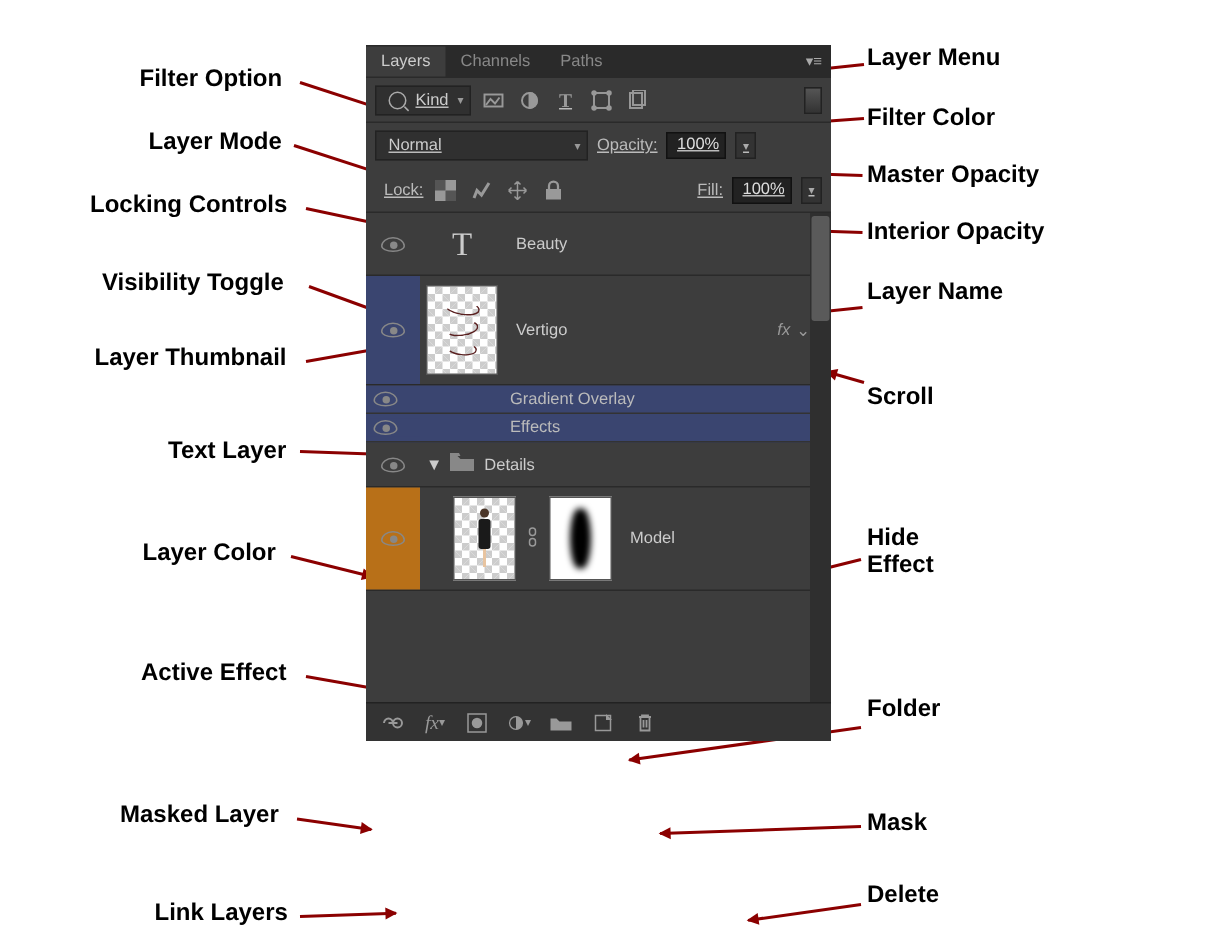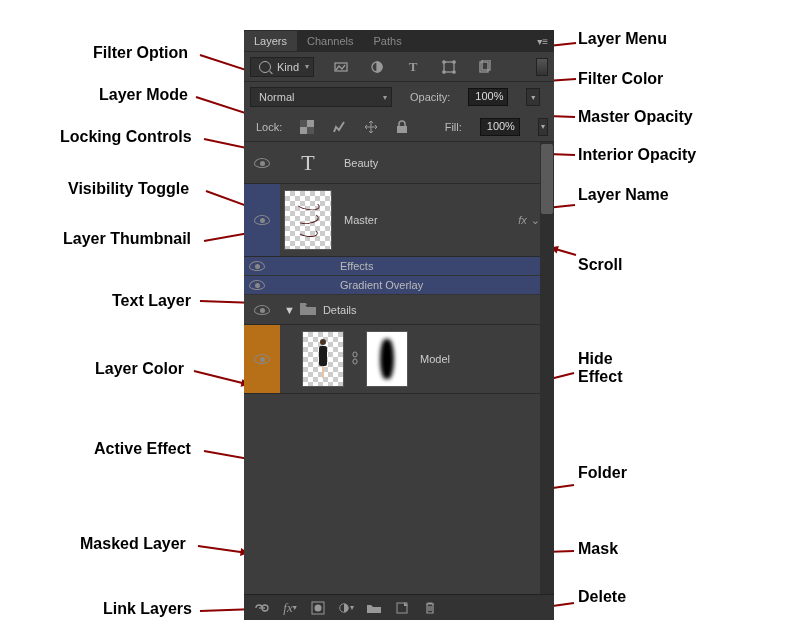--- a/index.html
+++ b/index.html
@@ -32,21 +32,21 @@
   border-left: 8px solid #8b0000;
   border-top: 4px solid transparent;
   border-bottom: 4px solid transparent;
 }
 .aline.rev::after { right: auto; left: -1px; border-left: none; border-right: 8px solid #8b0000; }
 
 
 .panel {
   position: absolute;
   left: 244px; top: 30px;
-  width: 310px; height: 590px;
+  width: 310px; height: 464px;
   background: #3d3d3d;
   color: #bbb;
   font-size: 11px;
   display: flex;
   flex-direction: column;
 }
 .tabs {
   display: flex;
   background: #2a2a2a;
   align-items: center;
@@ -57,21 +57,22 @@
   color: #888;
   cursor: pointer;
 }
 .tab.active { background: #3d3d3d; color: #ccc; }
 .tabs-menu { margin-left: auto; padding: 0 6px; color: #aaa; font-size: 10px; }
 
 .row {
   display: flex;
   align-items: center;
   padding: 4px 6px;
-  gap: 18px;
+  gap: 6px;
+  text-decoration: underline;
 }
 .filter-row { height: 30px; border-bottom: 1px solid #2a2a2a; }
 .dropdown {
   background: #303030;
   border: 1px solid #222;
   padding: 2px 14px 2px 8px;
   color: #ccc;
   position: relative;
   min-width: 50px;
   height: 20px;
@@ -295,39 +296,39 @@
       <div class="col-vis" style="background:#3a4570">
           <div class="eye"></div>
         </div>
       <div class="thumb checker">
         <div class="swirl">
           <div class="s" style="width:24px;height:10px;top:4px;left:6px;transform:rotate(10deg)"></div>
           <div class="s" style="width:22px;height:10px;top:18px;left:7px;transform:rotate(-8deg)"></div>
           <div class="s" style="width:20px;height:9px;top:32px;left:8px;transform:rotate(6deg)"></div>
         </div>
       </div>
-      <div class="layer-name">Master</div>
+      <div class="layer-name">Vertigo</div>
       <div class="fx-col">
           <span>fx</span>
           <span style="font-style:normal">⌄</span>
         </div>
     </div>
     <div class="sub-item" style="background:#3a4570;margin-left:0;padding-left:0">
       <div class="col-vis" style="width:36px;justify-content:center;display:flex;background:#3a4570">
           <div class="eye"></div>
         </div>
       <div style="width:60px"></div>
-      <span>Effects</span>
+      <span>Gradient Overlay</span>
     </div>
     <div class="sub-item" style="background:#3a4570;margin-left:0;padding-left:0">
       <div class="col-vis" style="width:36px;justify-content:center;display:flex;background:#3a4570">
           <div class="eye"></div>
         </div>
       <div style="width:60px"></div>
-      <span>Gradient Overlay</span>
+      <span>Effects</span>
     </div>
 
     <div class="layer-item" style="height:30px">
       <div class="col-vis">
           <div class="eye"></div>
         </div>
       <span style="color:#ccc;padding:0 4px">▼</span>
       <span><svg width="18" height="14" viewBox="0 0 18 14">
             <path d="M1 3 h5 l2 2 h9 v8 h-16 z M1 3 v-2 h6 l1 2" fill="#888"></path>
           </svg></span>

